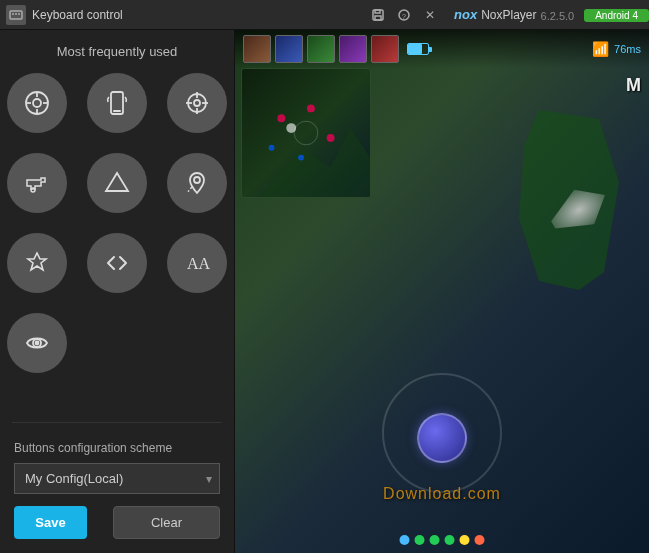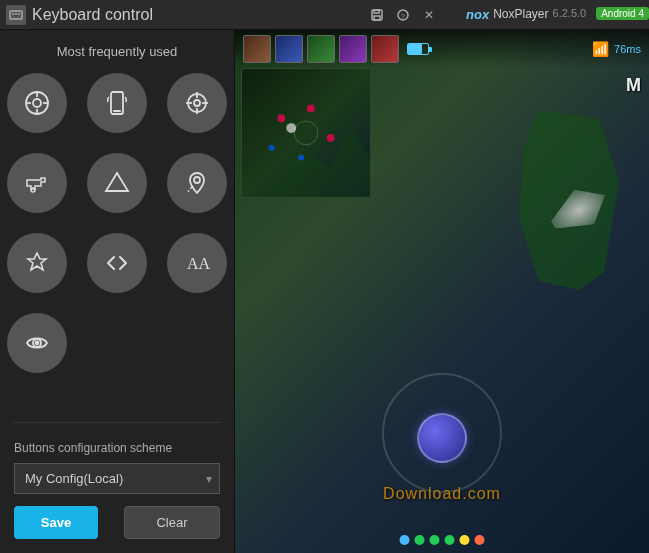--- a/index.html
+++ b/index.html
@@ -6,28 +6,28 @@
     body { width: 649px; height: 553px; overflow: hidden; font-family: 'Segoe UI', Arial, sans-serif; background: #1a1a1a; }
 
     
     .titlebar {
       display: flex; align-items: center;
       background: #2b2b2b; height: 30px;
       border-bottom: 1px solid #111;
       user-select: none;
     }
     .titlebar-icon { width: 20px; height: 20px; margin: 0 6px; background: #555; border-radius: 2px; display: flex; align-items: center; justify-content: center; }
-    .titlebar-title { font-size: 16px; color: #ccc; flex: 1; }
+    .titlebar-title { font-size: 12px; color: #ccc; flex: 1; }
     .titlebar-actions { display: flex; align-items: center; gap: 2px; margin-right: 4px; }
     .titlebar-btn { width: 24px; height: 24px; display: flex; align-items: center; justify-content: center; color: #aaa; font-size: 12px; cursor: pointer; border-radius: 2px; }
-    .nox-brand { display: flex; align-items: flex-start; gap: 4px; margin-left: 21px; }
+    .nox-brand { display: flex; align-items: flex-end; gap: 4px; margin-left: 8px; }
     .nox-logo { font-size: 13px; font-weight: bold; color: #6ec6f5; font-style: italic; }
     .nox-name { font-size: 12px; color: #ccc; }
     .nox-version { font-size: 11px; color: #888; }
-    .android-badge { background: #3aaa35; color: #fff; font-size: 10px; padding: 1px 5px; border-radius: 3px; margin-left: 6px; }
+    .android-badge { background: #3aaa35; color: #fff; font-size: 10px; padding: 1px 11px; border-radius: 3px; margin-left: 6px; }
 
     
     .main-layout { display: flex; height: calc(553px - 30px); }
 
     
     .left-panel {
       width: 235px; min-width: 235px;
       background: #222;
       display: flex; flex-direction: column;
       border-right: 1px solid #111;
@@ -85,21 +85,21 @@
     }
 
     .btn-row { display: flex; gap: 26px; }
     .btn-save {
       flex: 1; padding: 8px 0;
       background: #1ab3e8; color: #fff;
       border: none; border-radius: 4px;
       font-size: 13px; cursor: pointer; font-weight: 600;
     }
     .btn-clear {
-      flex: 1; padding: 8px 5px;
+      flex: 1; padding: 8px 16px;
       background: #444; color: #ccc;
       border: 1px solid #555; border-radius: 4px;
       font-size: 13px; cursor: pointer;
     }
 
     
     .right-panel {
       flex: 1; position: relative; overflow: hidden;
       background: #1a2a1a;
     }

